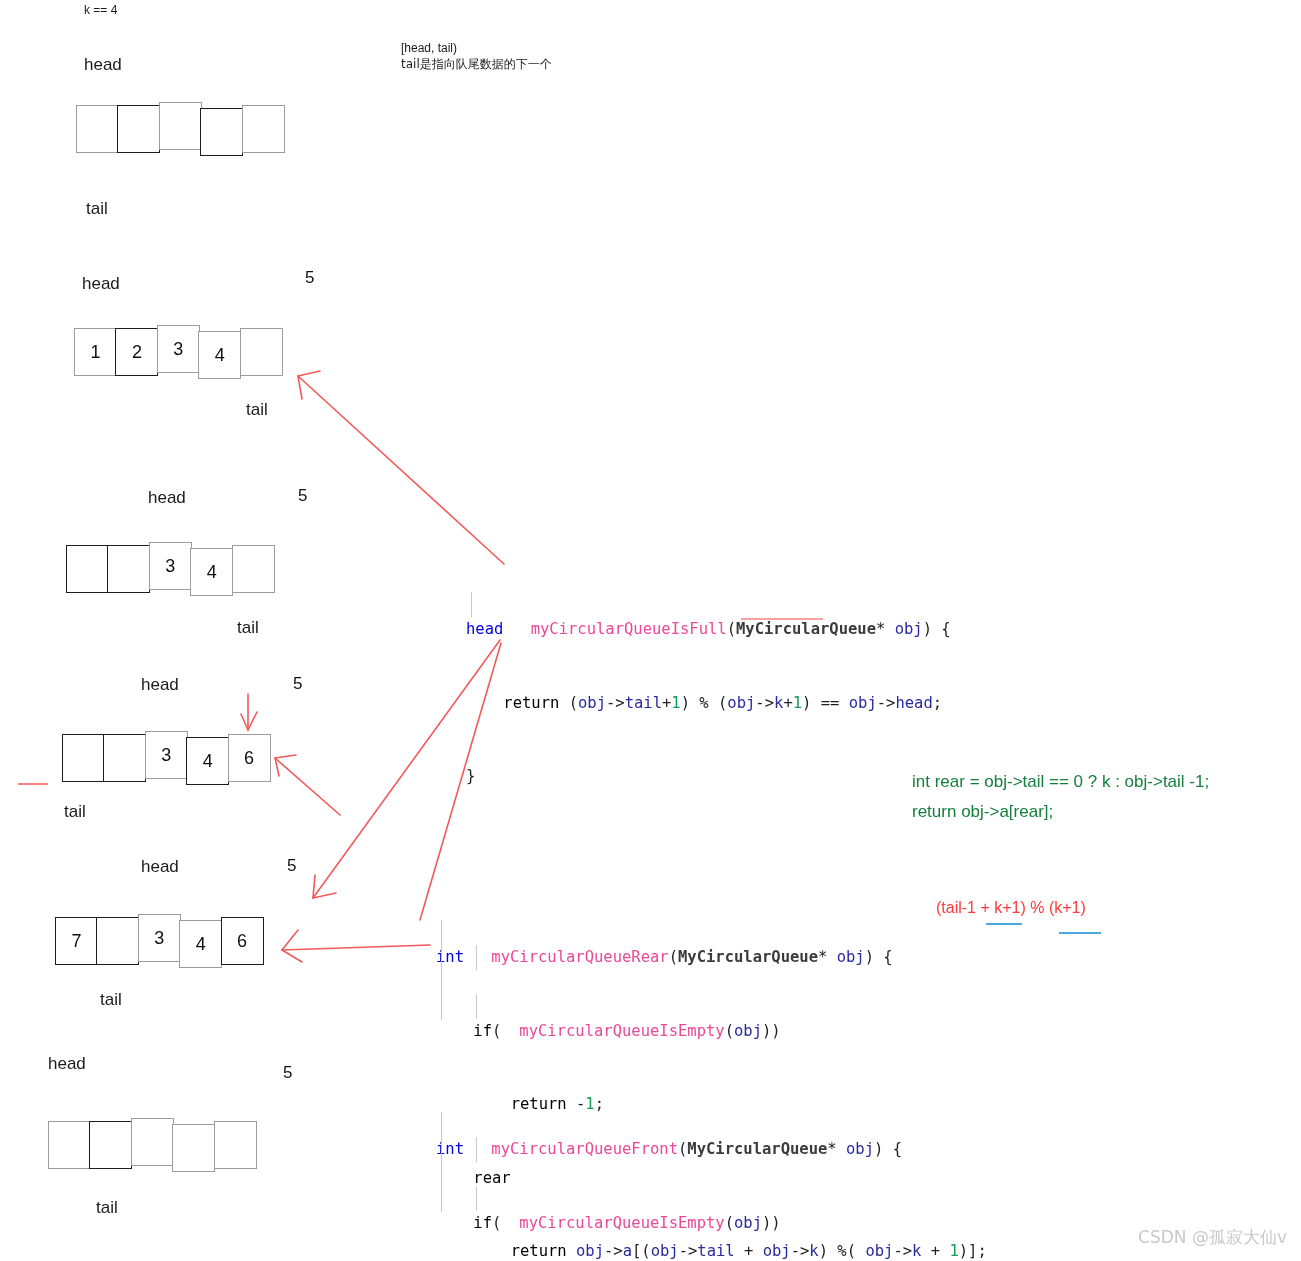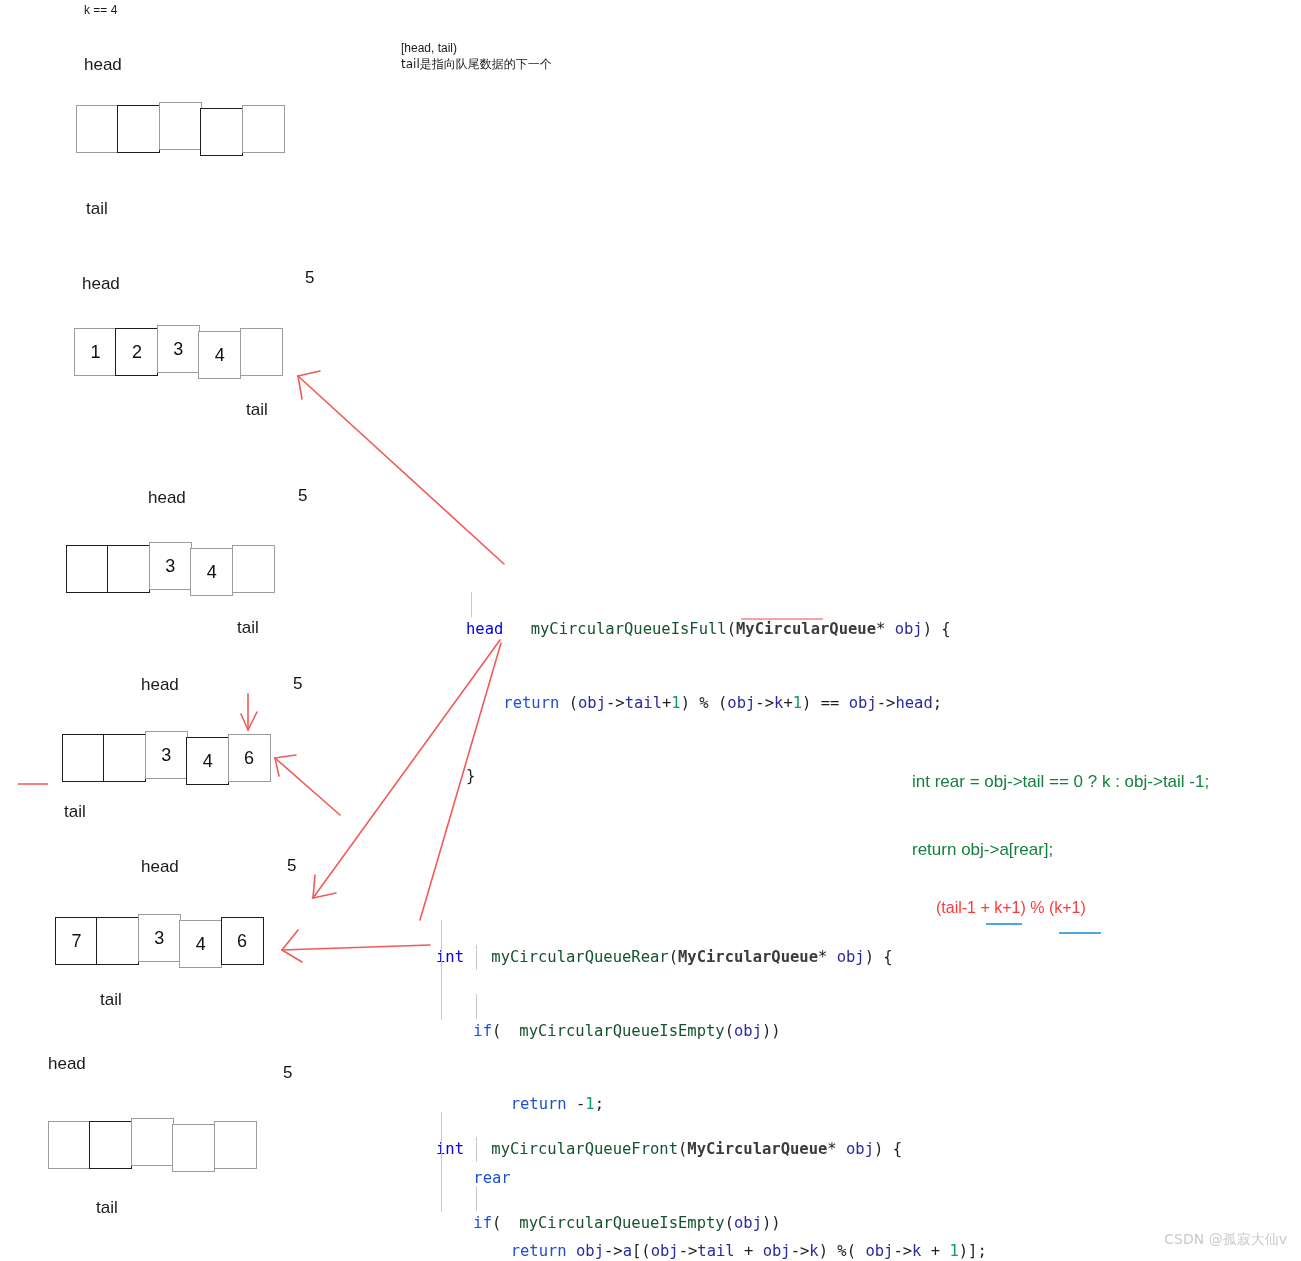--- a/index.html
+++ b/index.html
@@ -73,23 +73,23 @@
   
   .code {
     position: absolute;
     font-family: "DejaVu Sans Mono", "Liberation Mono", monospace;
     font-size: 15.5px;
     line-height: 24.5px;
     white-space: pre;
     color: #1f1f1f;
   }
   .kw     { color: #0000e0; }          
-  .fn     { color: #14532d; padding-left: 18px; }          
+  .fn     { color: #ec4899; padding-left: 18px; }          
   .type   { color: #3b3b3b; font-weight: bold; }
-  .ctrl   { color: #1d4ed8; }          
+  .ctrl   { color: #000000; }          
   .var    { color: #2a2a9e; }          
   .numlit { color: #0f9d58; }
   .guide {
     display: inline-block;
     position: absolute;
     width: 1px;
     background: #c8c8c8;
   }
 
   
@@ -129,21 +129,21 @@
     height: 1261px;
     pointer-events: none;
   }
 
   
   .watermark {
     position: absolute;
     right: 14px;
     bottom: 12px;
     color: #c9c9c9;
-    font-size: 14px;
+    font-size: 17px;
     font-family: "DejaVu Sans", "Liberation Sans", sans-serif;
     white-space: nowrap;
   }
 </style>
 </head>
 <body>
 
 <div id="page">
 
   <div class="note abs" style="left:84px; top:2px;">k == 4</div>
@@ -257,21 +257,21 @@
     
     
     
     
   </div>
   <div class="guide" style="left:441px; top:1112px; height:100px;"></div>
   <div class="guide" style="left:476px; top:1137px; height:25px;"></div>
   <div class="guide" style="left:476px; top:1186px; height:25px;"></div>
 
   <div class="red-note" style="left:912px; top:768px;">int rear = obj-&gt;tail == 0 ? k : obj-&gt;tail -1;</div>
-  <div class="red-note" style="left:912px; top:836px;">return obj-&gt;a[rear];</div>
+  <div class="red-note" style="left:912px; top:798px;">return obj-&gt;a[rear];</div>
 
   <div class="red-note-sm" style="left:921px; top:899px;margin-left:15px;">(tail-1 + k+1) % (k+1)</div>
   <div class="blue-ul" style="left:986px; top:923px; width:36px;"></div>
   <div class="blue-ul" style="left:1059px; top:932px; width:42px;"></div>
 
   <svg class="overlay" viewBox="0 0 1301 1261">
     <g stroke="#f15a5a" stroke-width="1.6" fill="none" stroke-linecap="round">
 
       <path d="M504 564 L298 376"></path>
       <path d="M298 376 L320 371"></path>

